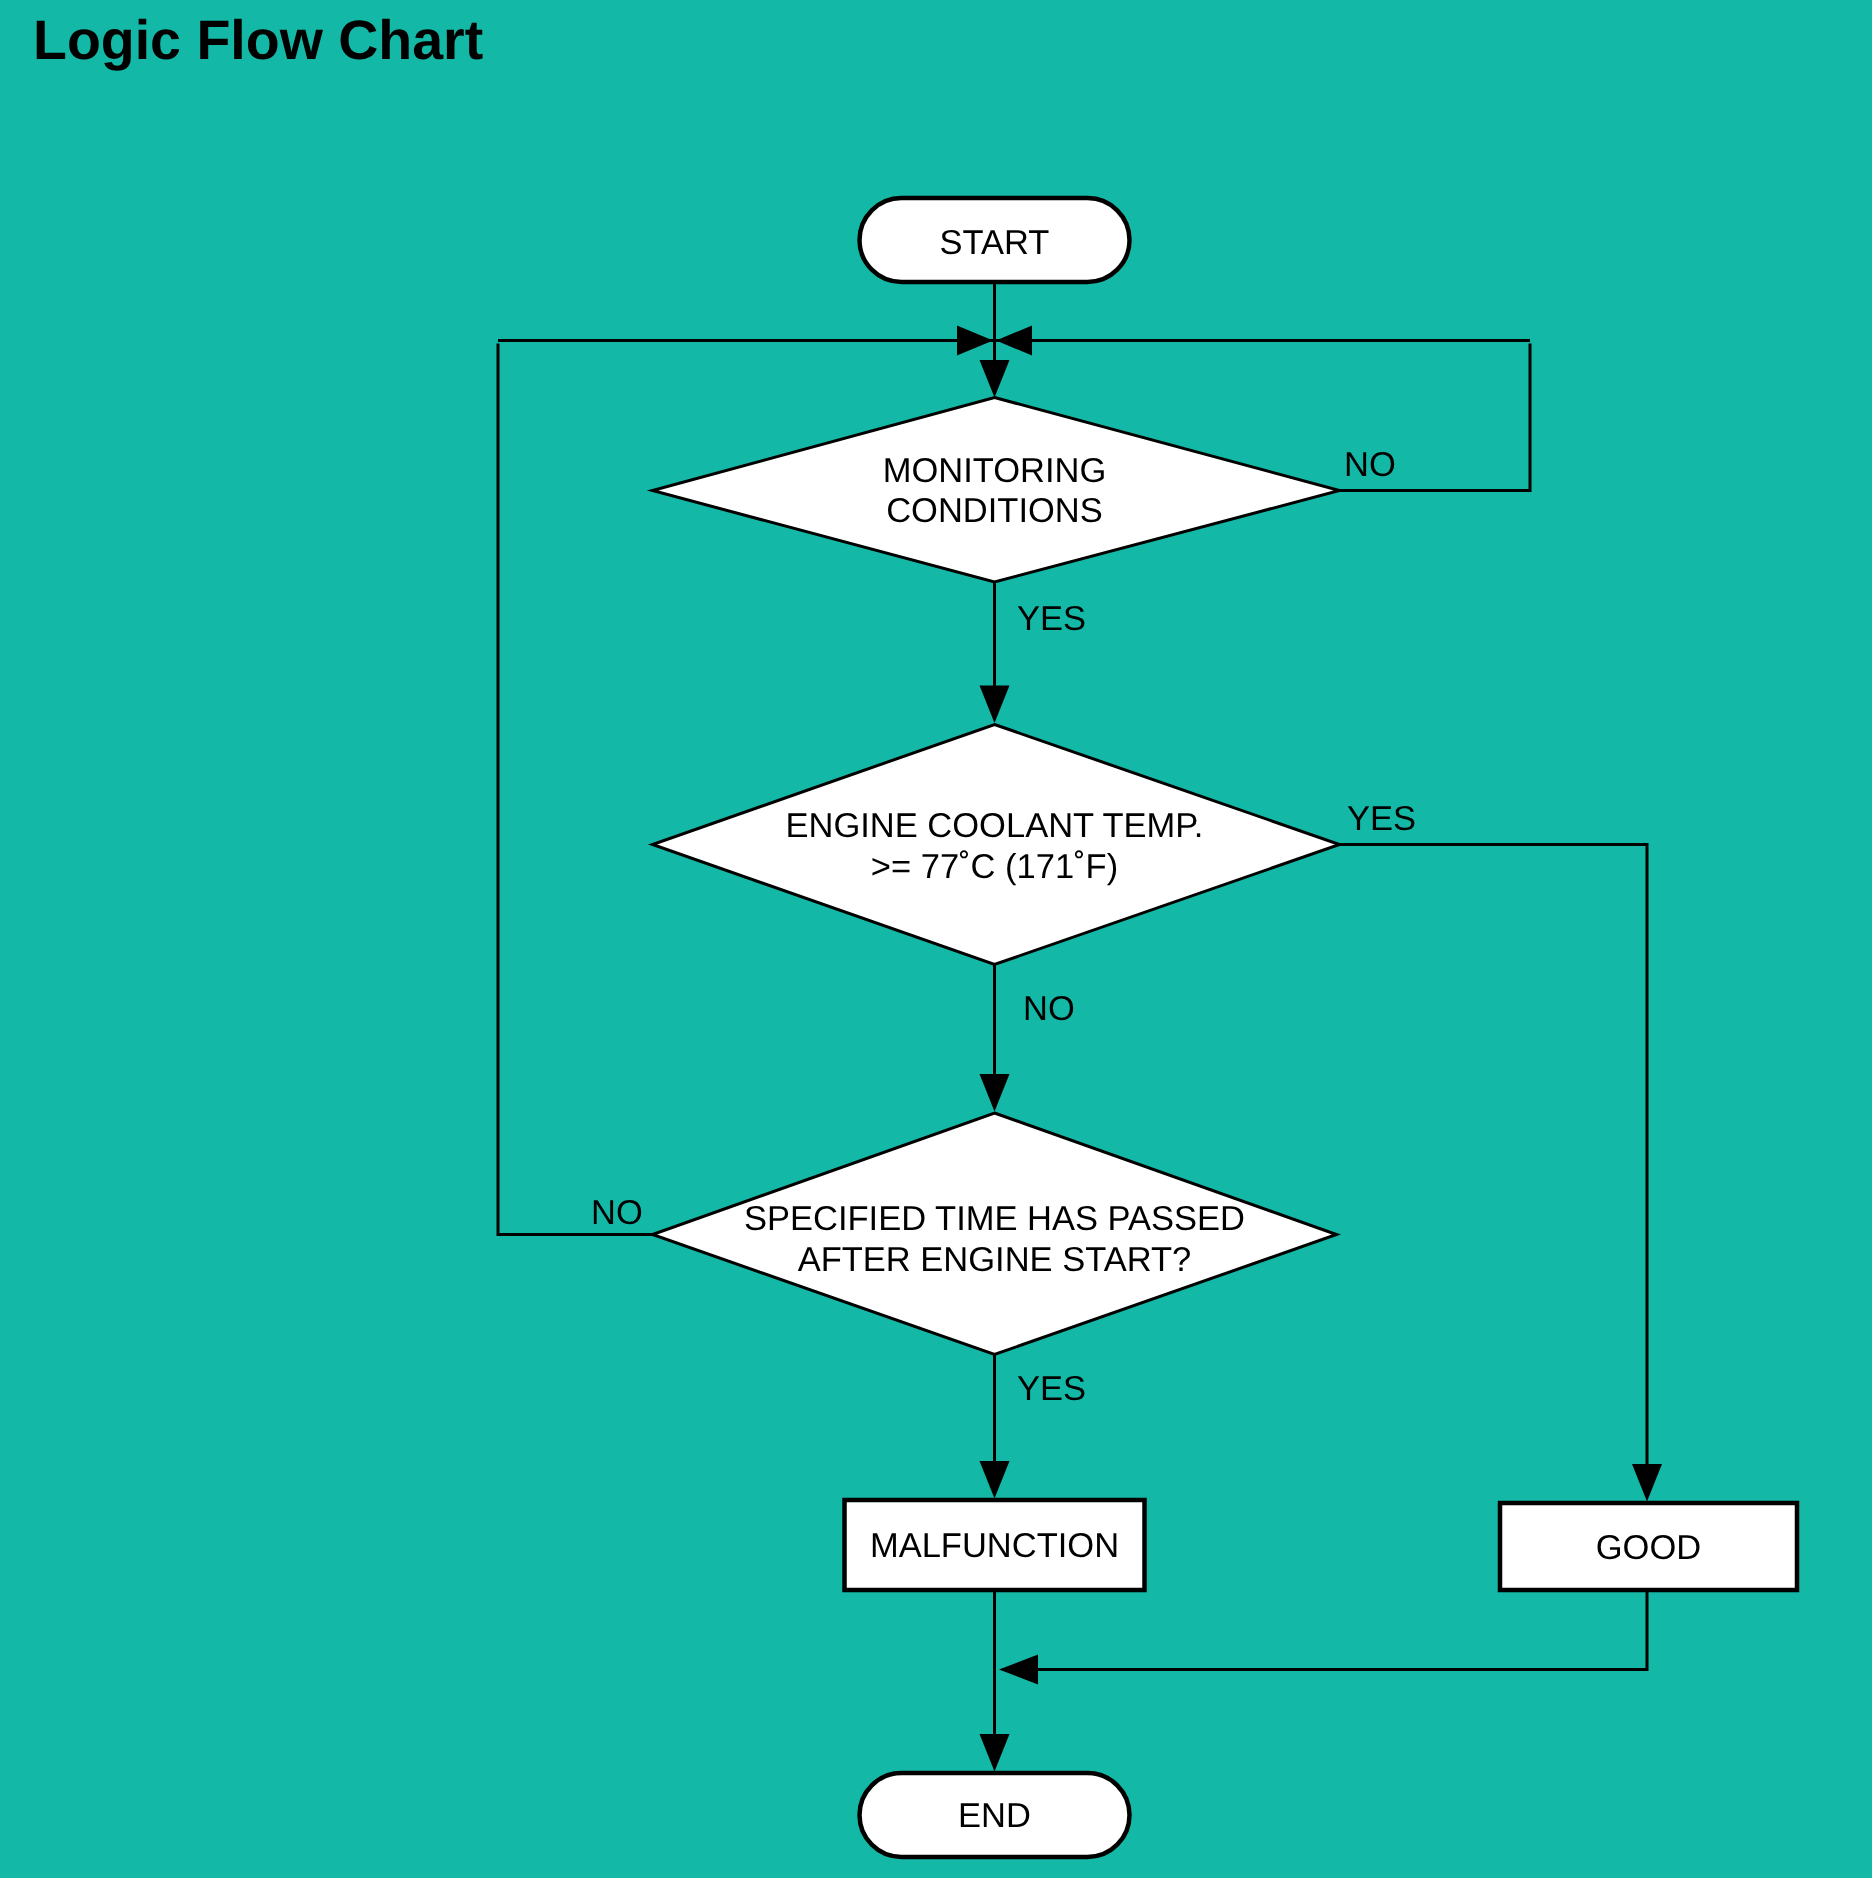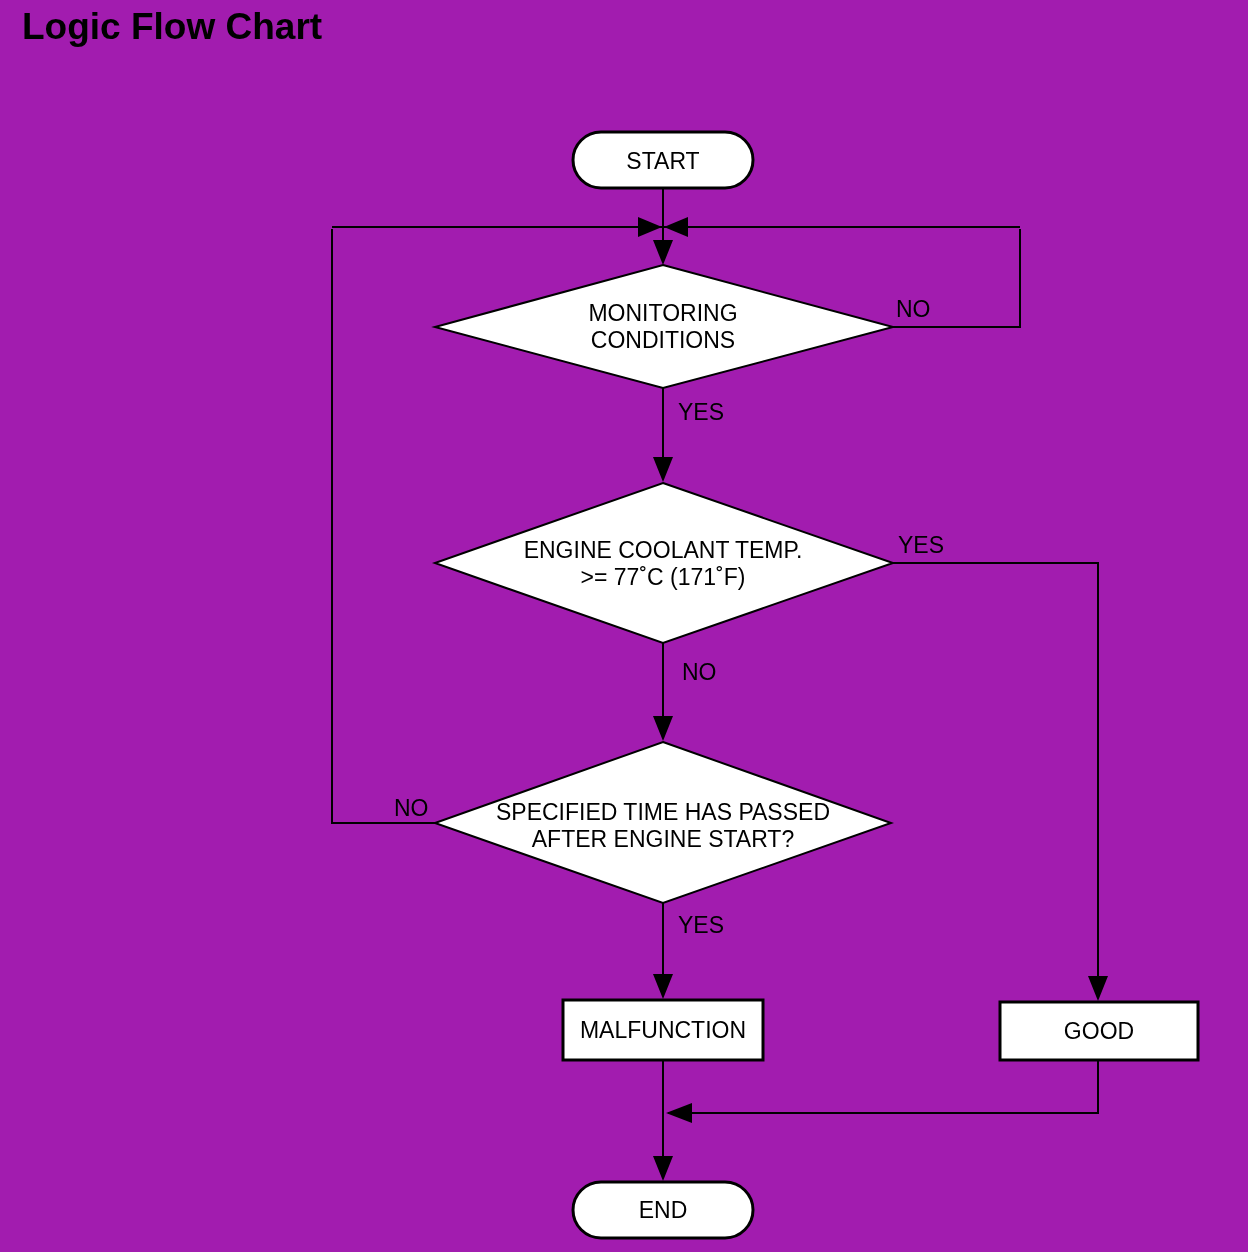--- a/index.html
+++ b/index.html
@@ -12,21 +12,21 @@
     height: 1252px;
     position: relative;
     font-family: "Liberation Sans", sans-serif;
     color: #000000;
   }
   .page {
     position: absolute;
     left: 0; top: 0;
     width: 1248px;
     height: 1252px;
-    background: #a21caf;
+    background: #14b8a6;
     overflow: hidden;
   }
   .title {
     position: absolute;
     left: 22px;
     top: 6px;
     margin: 0;
     font-size: 37px;
     font-weight: bold;
     color: #000000;

